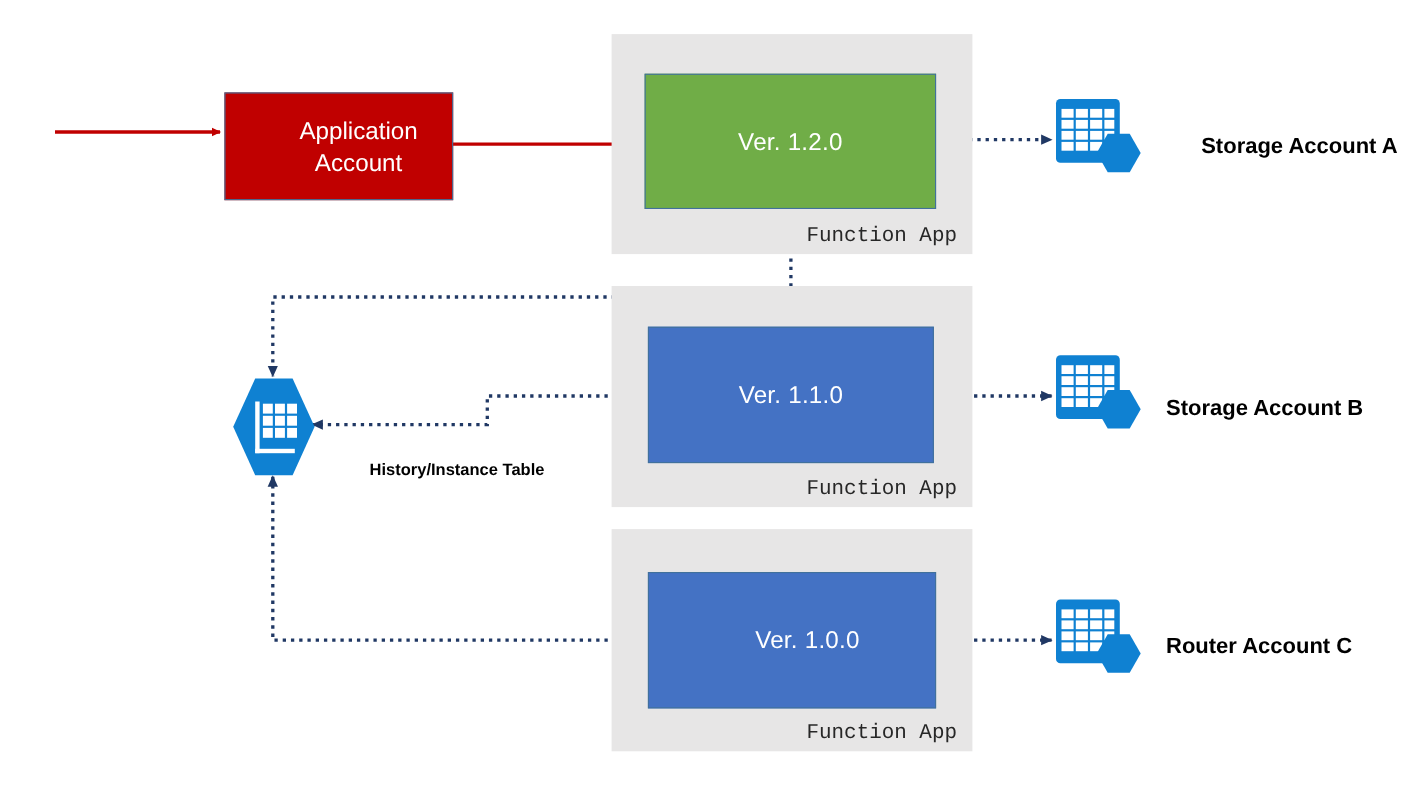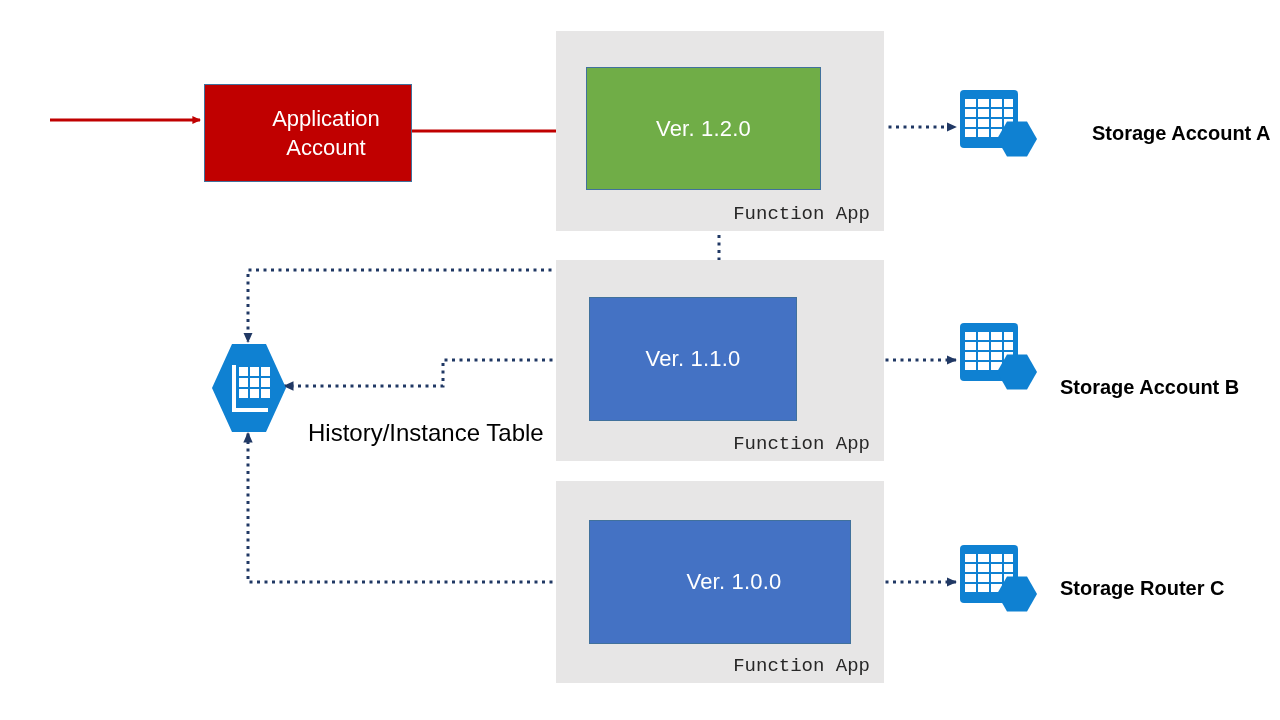--- a/index.html
+++ b/index.html
@@ -79,25 +79,26 @@
     font-size: 20px;
     font-weight: bold;
     color: #000000;
     white-space: nowrap;
     font-family: "Liberation Sans", sans-serif;
   }
   
   .hex-icon { position: absolute; }
   .hex-label {
     position: absolute;
-    font-size: 24px;
-    font-weight: normal;
+    font-size: 15px;
+    font-weight: bold;
     color: #000000;
     white-space: nowrap;
     font-family: "Liberation Sans", sans-serif;
+    margin-left: 28px;
   }
 </style>
 </head>
 <body>
 
 <div id="diagram-root">
 
   <svg id="edges-layer" viewBox="0 0 1280 720" width="1280" height="720">
     <defs>
       <marker id="arrow-red" markerWidth="9" markerHeight="9" refX="7.6" refY="4.5" orient="auto" markerUnits="userSpaceOnUse">
@@ -128,28 +129,28 @@
   <div class="node router-box" style="left:204px; top:84px; width:208px; height:98px;">
     <div>
       <div>Application</div>
       <div>Account</div>
     </div>
   </div>
 
   <div class="node func-panel" style="left:556px; top:31px; width:328px; height:200px;">
     <div class="func-panel-label">Function App</div>
   </div>
-  <div class="node ver-box green" style="left:586px; top:67px; width:235px; height:123px;">
+  <div class="node ver-box green" style="left:586px; top:67px; width:265px; height:123px;">
     <span>Ver. 1.2.0</span>
   </div>
 
   <div class="node func-panel" style="left:556px; top:260px; width:328px; height:201px;">
     <div class="func-panel-label">Function App</div>
   </div>
-  <div class="node ver-box blue" style="left:589px; top:297px; width:208px; height:124px;">
+  <div class="node ver-box blue" style="left:589px; top:297px; width:260px; height:124px;">
     <span>Ver. 1.1.0</span>
   </div>
 
   <div class="node func-panel" style="left:556px; top:481px; width:328px; height:202px;">
     <div class="func-panel-label">Function App</div>
   </div>
   <div class="node ver-box blue" style="left:589px; top:520px; width:262px; height:124px;padding-left:28px;">
     <span>Ver. 1.0.0</span>
   </div>
 
@@ -192,21 +193,21 @@
       <rect x="22" y="31" width="11" height="8"></rect>
       <rect x="35" y="31" width="11" height="8"></rect>
       <rect x="48" y="31" width="9" height="8"></rect>
       <rect x="9" y="41" width="11" height="8"></rect>
       <rect x="22" y="41" width="11" height="8"></rect>
       <rect x="35" y="41" width="11" height="8"></rect>
       <rect x="48" y="41" width="9" height="8"></rect>
     </g>
     <polygon points="51,33.5 71,33.5 81,51 71,68.5 51,68.5 41,51" fill="#0F81D2"></polygon>
   </svg>
-  <div class="storage-label" style="left:1060px; top:376px;">Storage Account B</div>
+  <div class="storage-label" style="left:1060px; top:360px;">Storage Account B</div>
 
   <svg class="storage-icon" style="left:956px; top:543px;" width="92" height="84" viewBox="0 0 92 84">
     <rect x="4" y="2" width="58" height="58" rx="4" ry="4" fill="#0F81D2"></rect>
     <g fill="#ffffff">
       <rect x="9" y="11" width="11" height="8"></rect>
       <rect x="22" y="11" width="11" height="8"></rect>
       <rect x="35" y="11" width="11" height="8"></rect>
       <rect x="48" y="11" width="9" height="8"></rect>
       <rect x="9" y="21" width="11" height="8"></rect>
       <rect x="22" y="21" width="11" height="8"></rect>
@@ -216,21 +217,21 @@
       <rect x="22" y="31" width="11" height="8"></rect>
       <rect x="35" y="31" width="11" height="8"></rect>
       <rect x="48" y="31" width="9" height="8"></rect>
       <rect x="9" y="41" width="11" height="8"></rect>
       <rect x="22" y="41" width="11" height="8"></rect>
       <rect x="35" y="41" width="11" height="8"></rect>
       <rect x="48" y="41" width="9" height="8"></rect>
     </g>
     <polygon points="51,33.5 71,33.5 81,51 71,68.5 51,68.5 41,51" fill="#0F81D2"></polygon>
   </svg>
-  <div class="storage-label" style="left:1060px; top:577px;">Storage Router C</div>
+  <div class="storage-label" style="left:1060px; top:577px;">Router Account C</div>
 
   <svg class="hex-icon" style="left:211px; top:343px;" width="76" height="90" viewBox="0 0 76 90">
     <polygon points="21,1 55,1 75,45 55,89 21,89 1,45" fill="#0F81D2"></polygon>
     <g fill="#ffffff">
       <rect x="21" y="22" width="4" height="47"></rect>
       <rect x="21" y="65" width="36" height="4"></rect>
       <rect x="28" y="24" width="9" height="9"></rect>
       <rect x="39" y="24" width="9" height="9"></rect>
       <rect x="50" y="24" width="9" height="9"></rect>
       <rect x="28" y="35" width="9" height="9"></rect>

